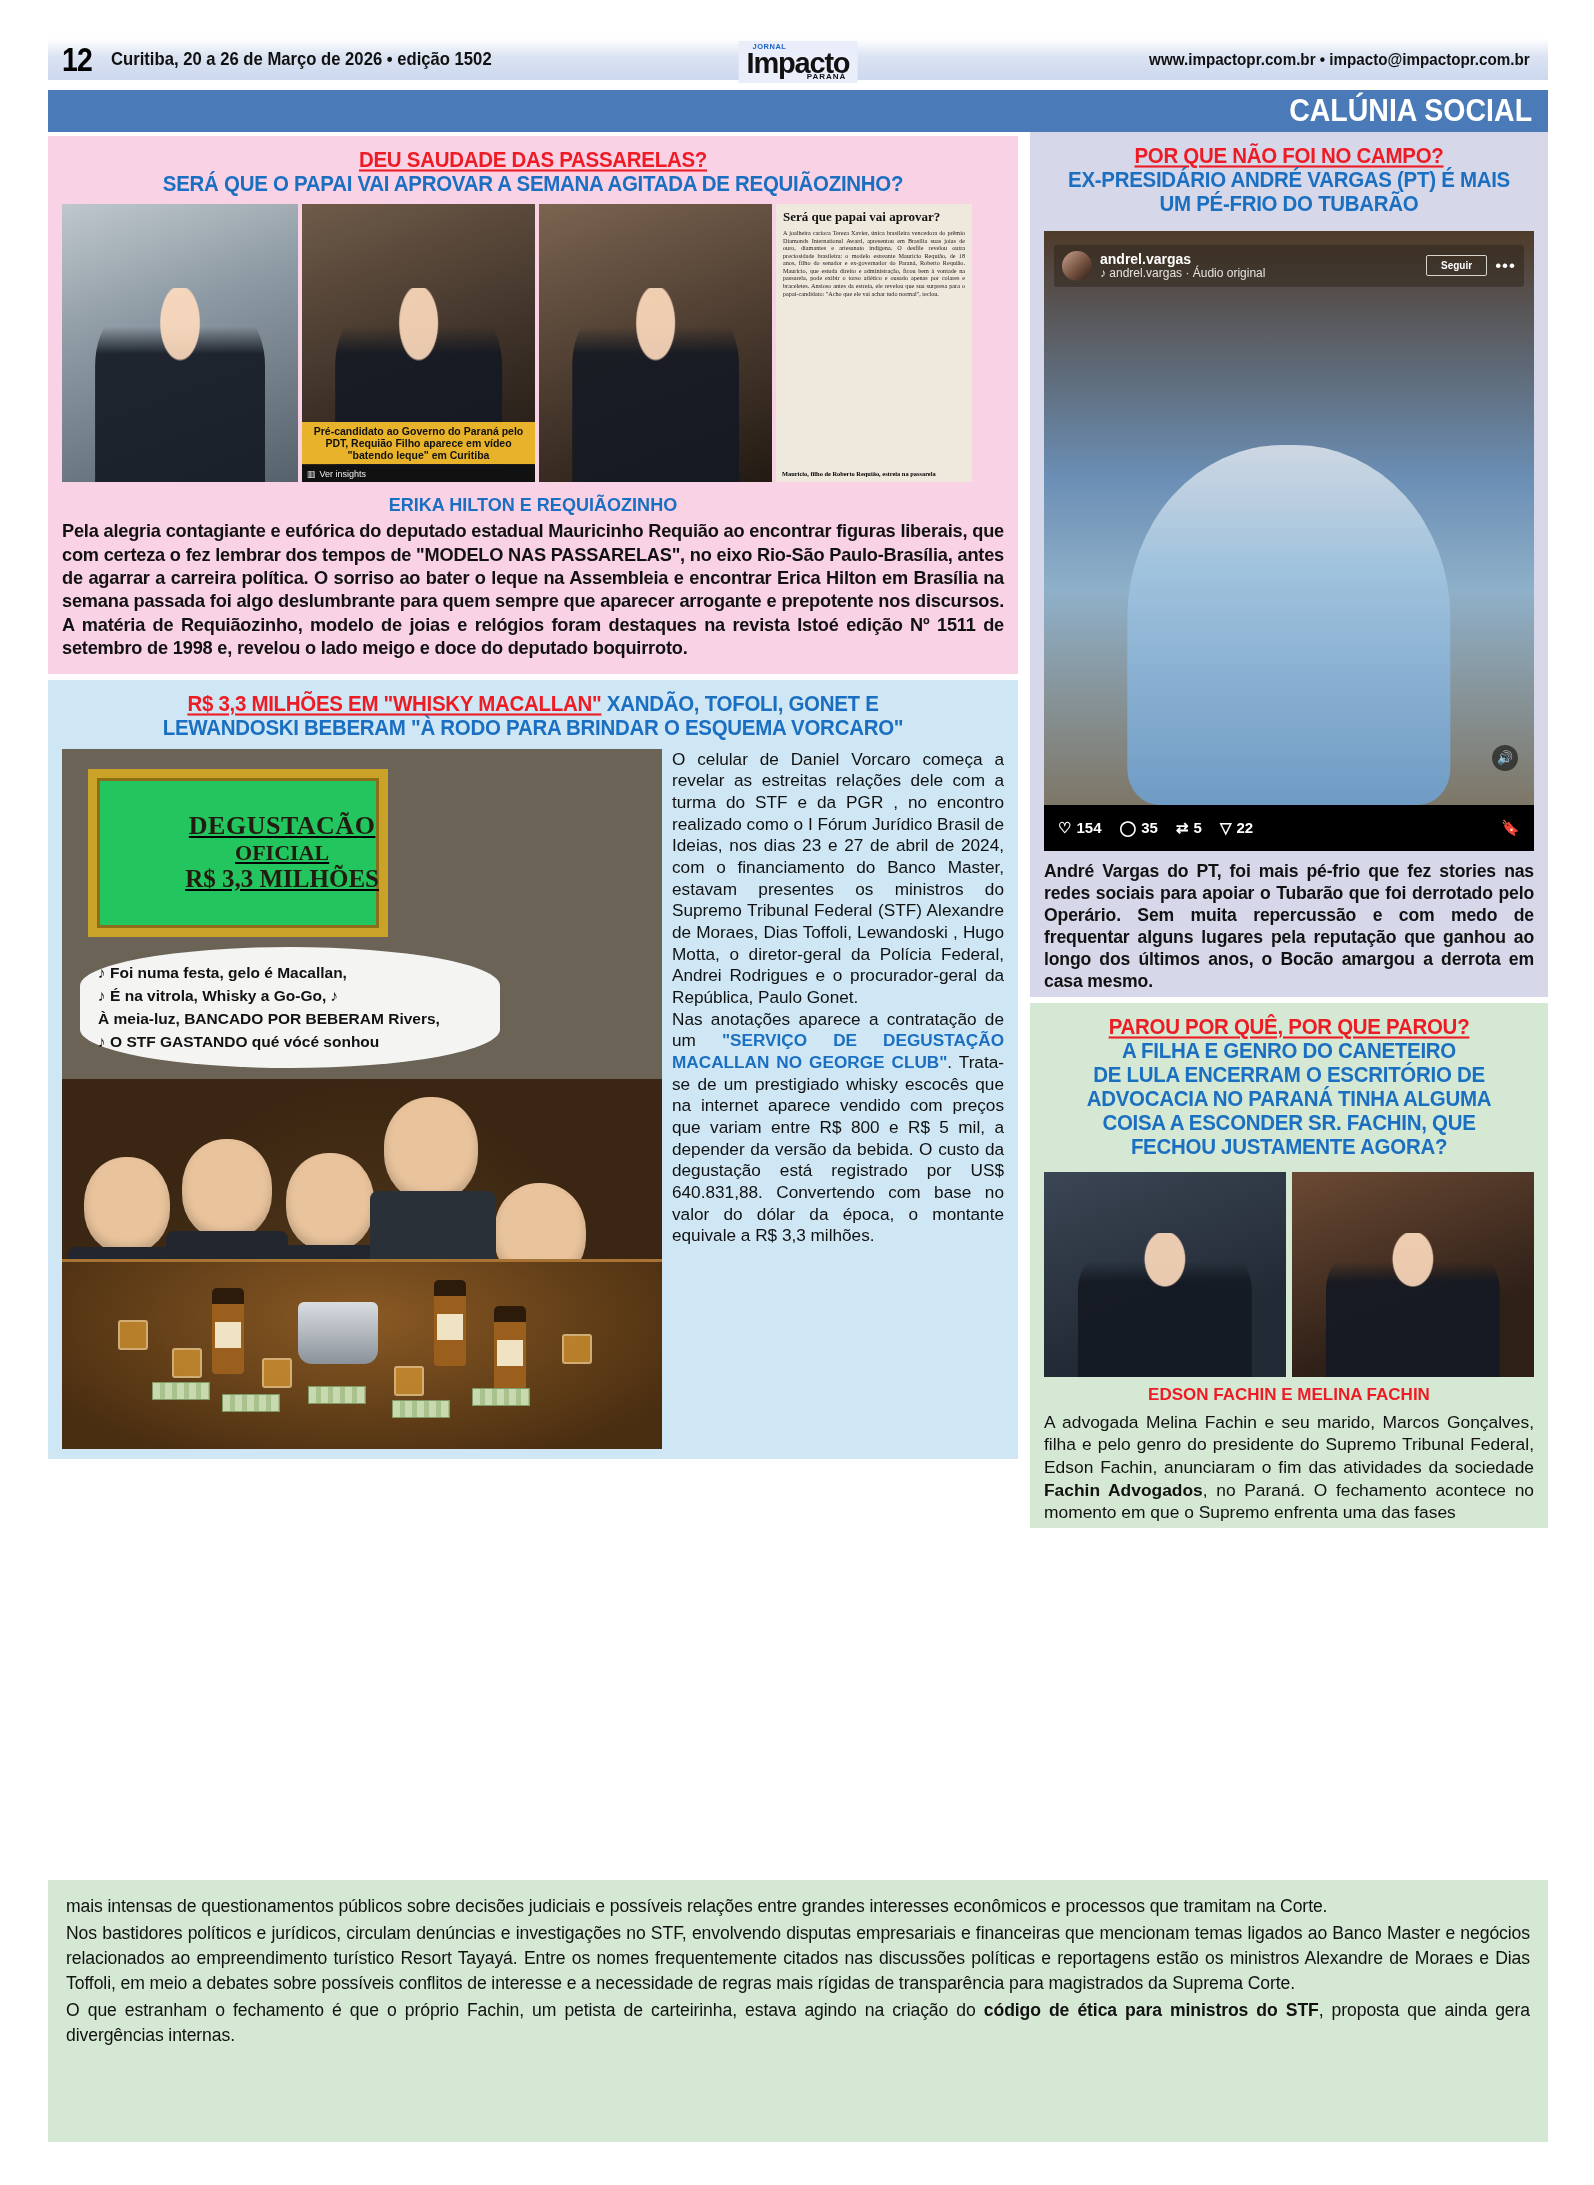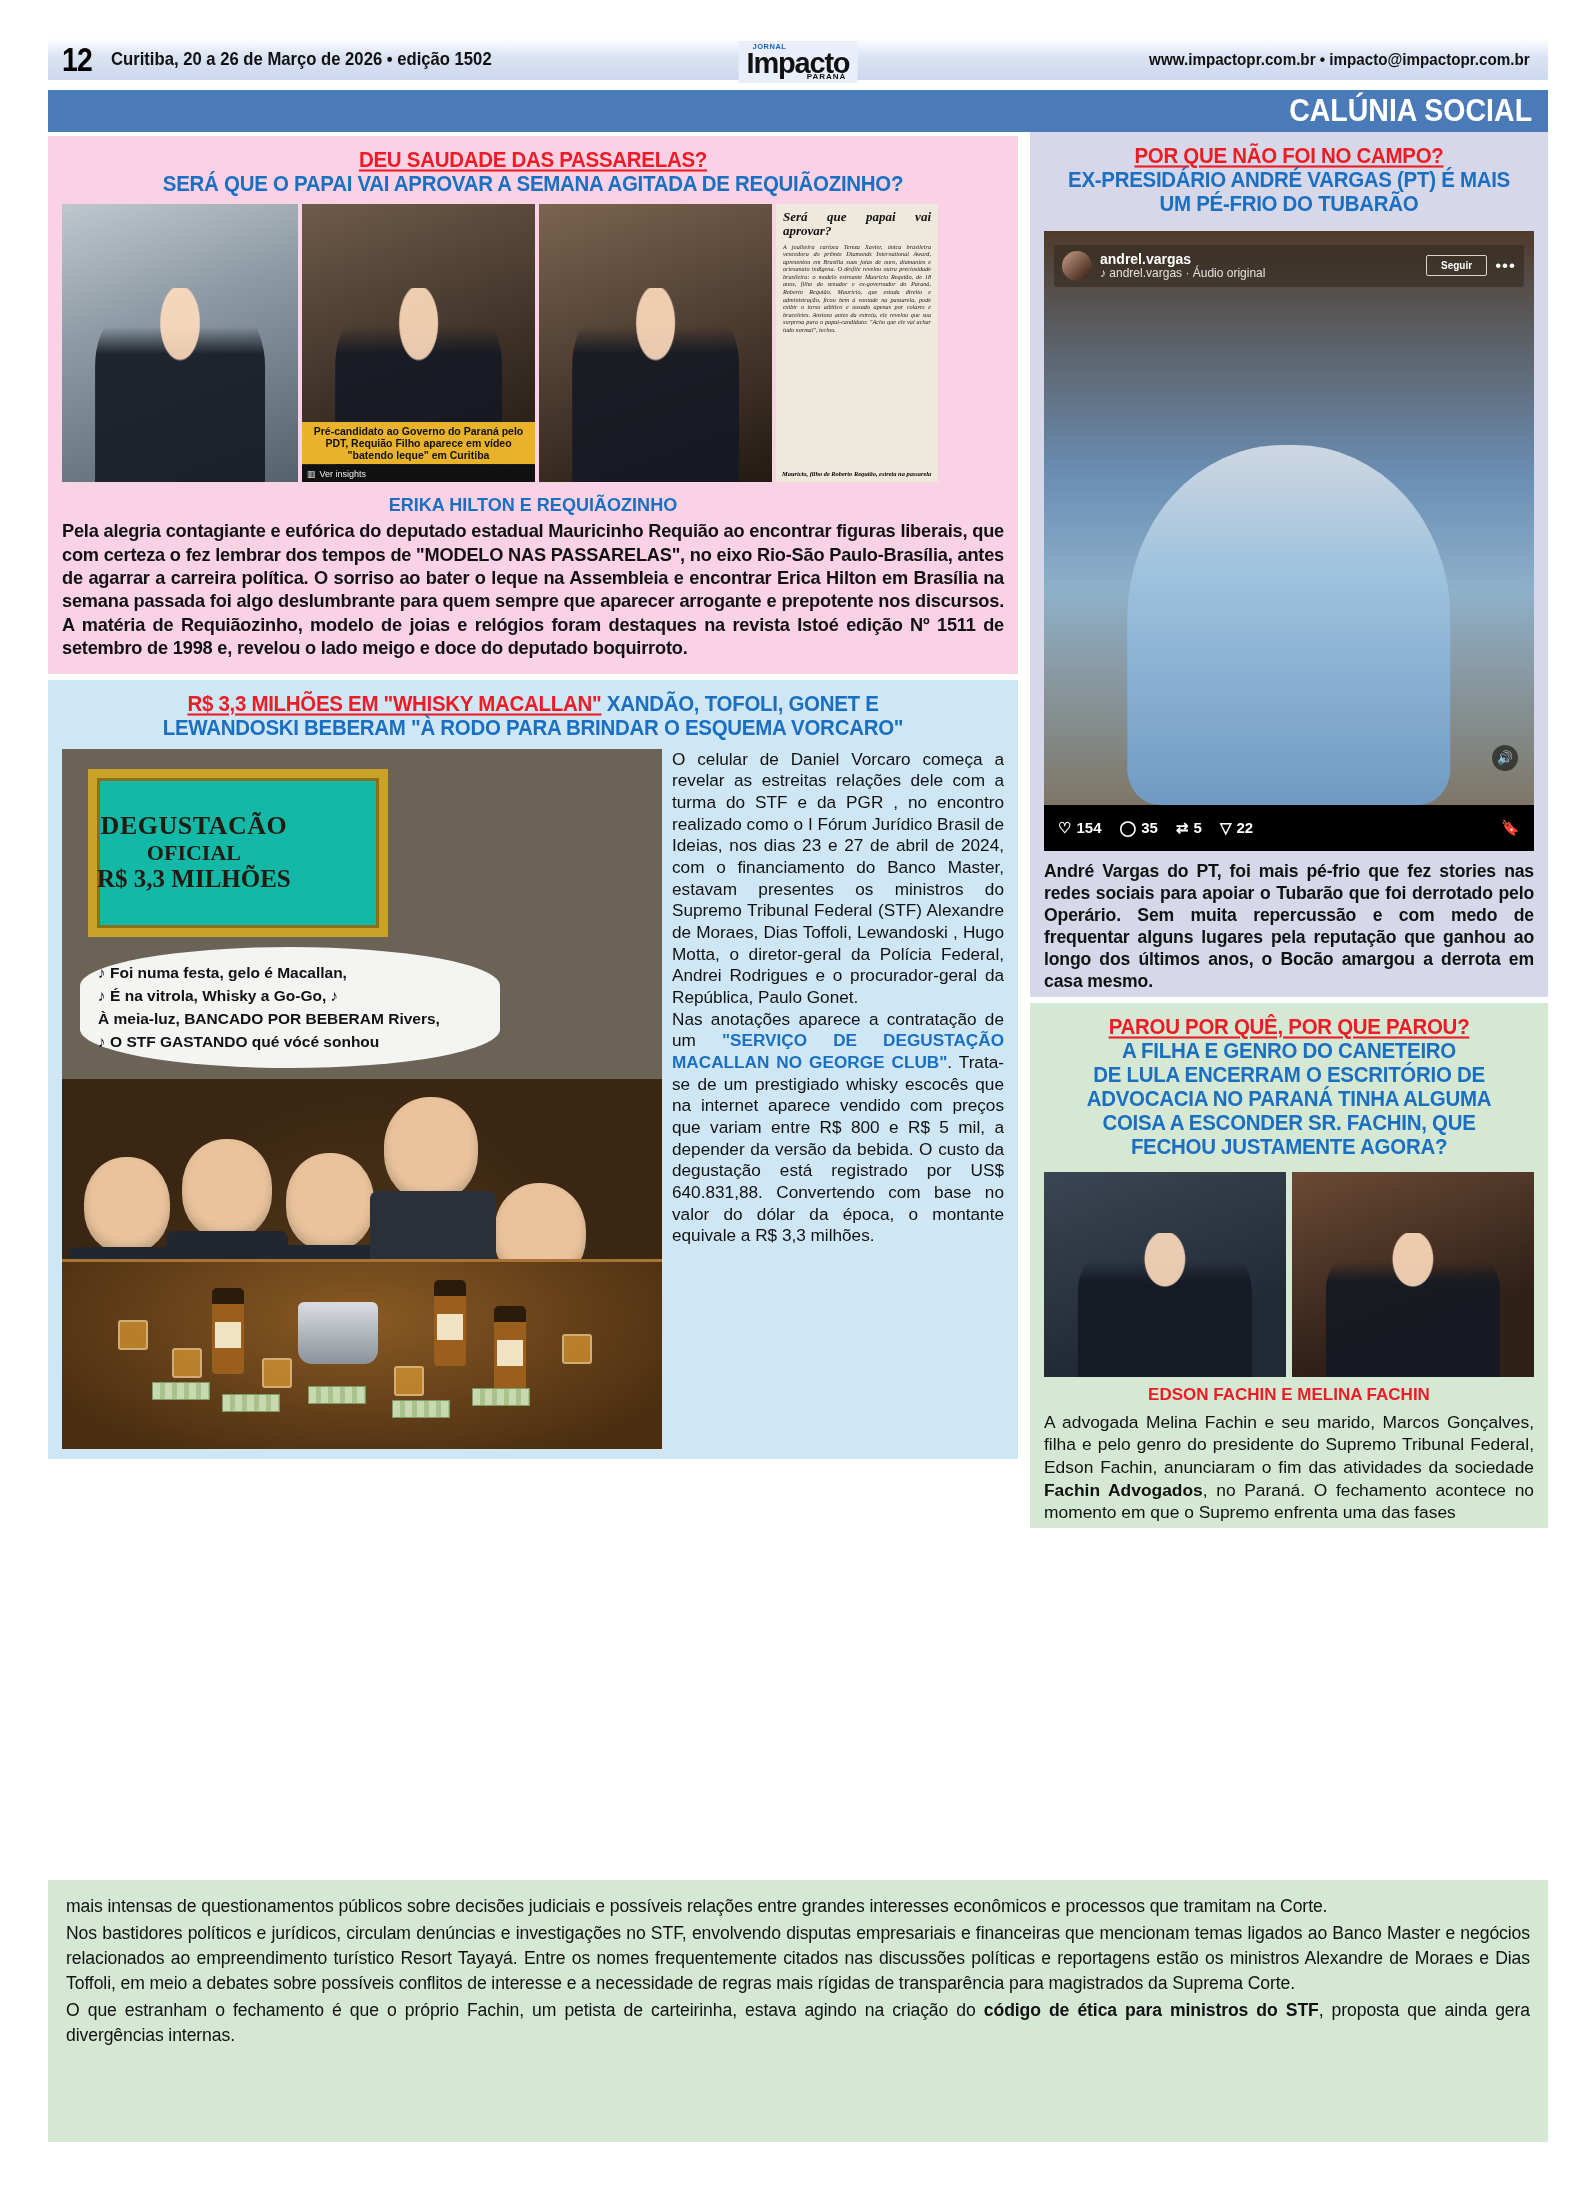--- a/index.html
+++ b/index.html
@@ -158,21 +158,21 @@
   .art1 .photos {
     display: flex;
     gap: 4px;
     padding: 0 14px;
     height: 278px;
   }
   .ph { position: relative; overflow: hidden; background: #888; }
   .ph1 { width: 236px; }
   .ph2 { width: 233px; }
   .ph3 { width: 233px; }
-  .ph4 { width: 162px; background: #ece6dc; font-style: italic; }
+  .ph4 { width: 196px; background: #ece6dc; }
 
   .photo-caption-band {
     position: absolute;
     left: 0; right: 0; bottom: 18px;
     background: #e8b32a;
     color: #111;
     font-weight: bold;
     font-size: 10.5px;
     line-height: 1.15;
     padding: 3px 4px;
@@ -355,25 +355,26 @@
     color: #111;
     margin-bottom: 2px;
     letter-spacing: -0.1px;
   }
   .bottom-p b { font-weight: bold; }
 
   
   .sign-frame {
     position: absolute; left: 26px; top: 20px;
     width: 300px; height: 168px;
-    background: #14b8a6;
+    background: #22c55e;
     border: 9px solid #c9a227;
     box-shadow: inset 0 0 0 3px #8c6d18;
-    display: flex; align-items: center; justify-content: flex-start;
+    display: flex; align-items: center; justify-content: flex-end;
     text-align: center;
+    text-decoration: underline;
   }
   .sign-frame div {
     font-family: "Liberation Serif", serif;
     font-weight: bold;
     color: #231a10;
     line-height: 1.1;
   }
   .sign-l1 { font-size: 26px; letter-spacing: 0.5px; }
   .sign-l2 { font-size: 22px; }
   .sign-l3 { font-size: 25px; }

